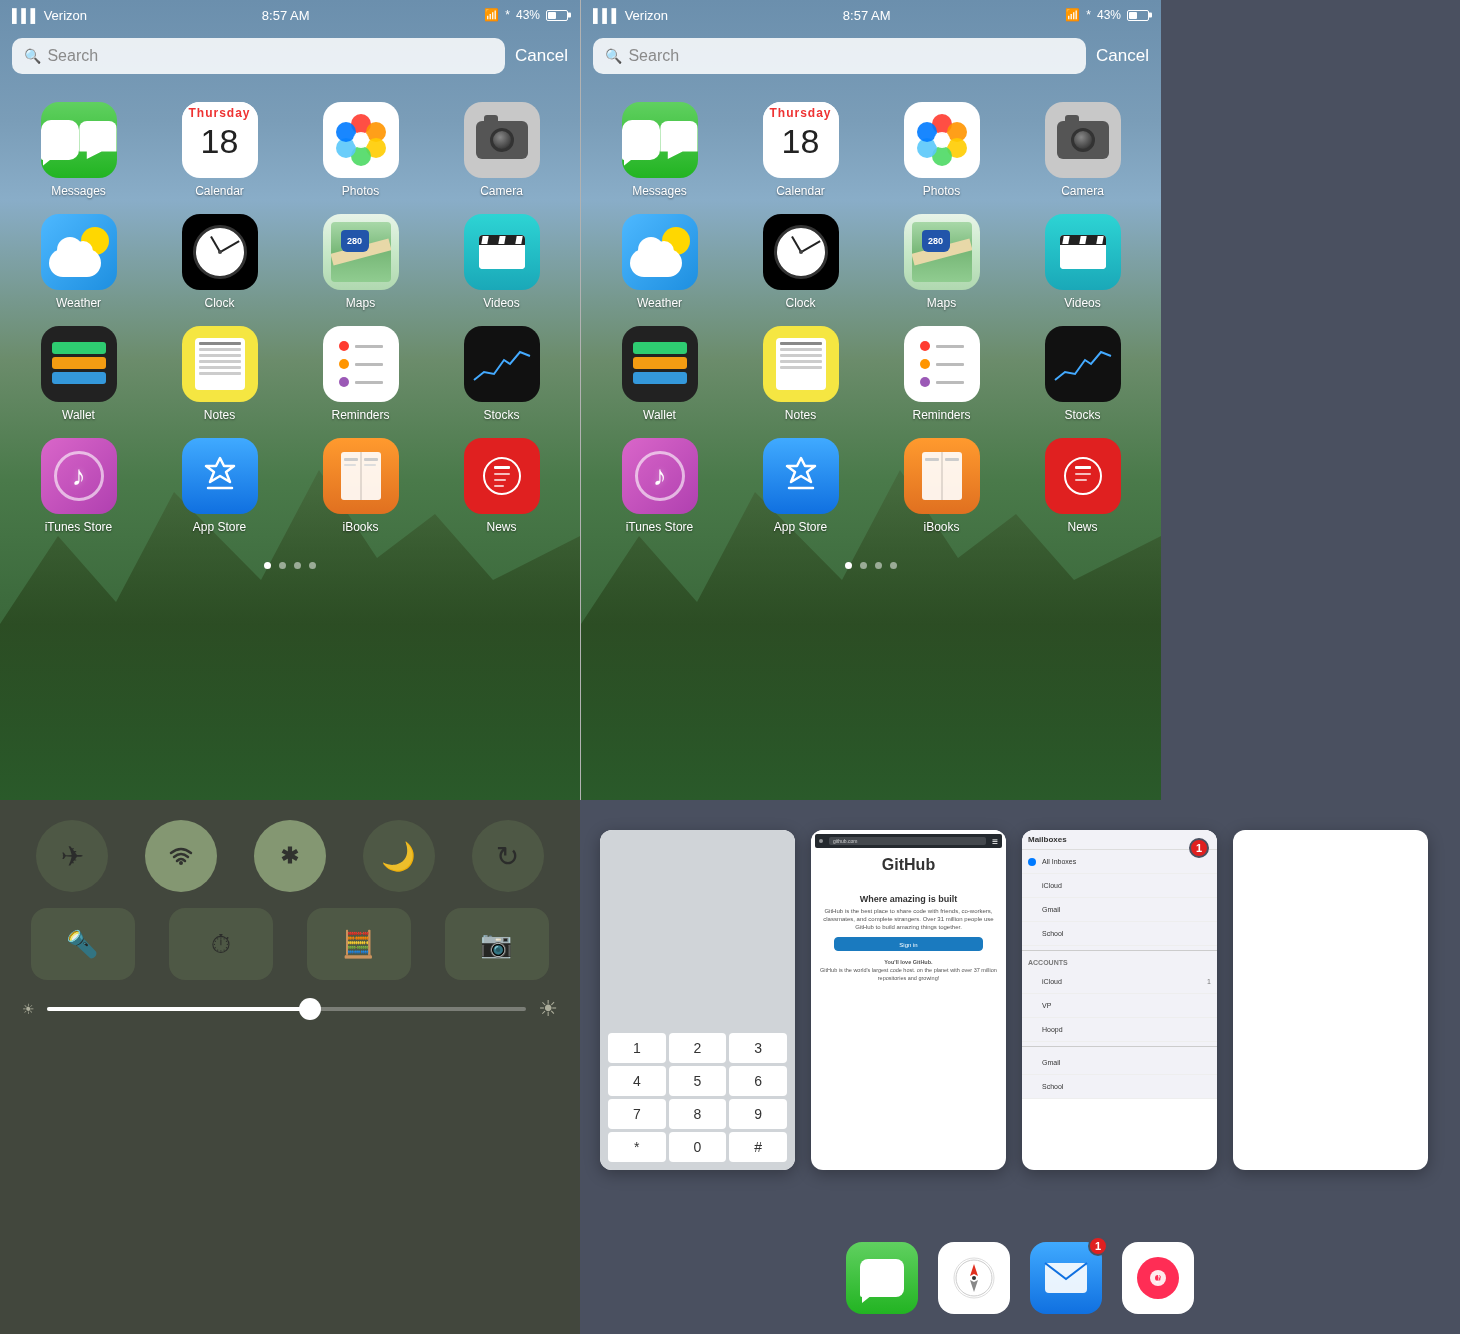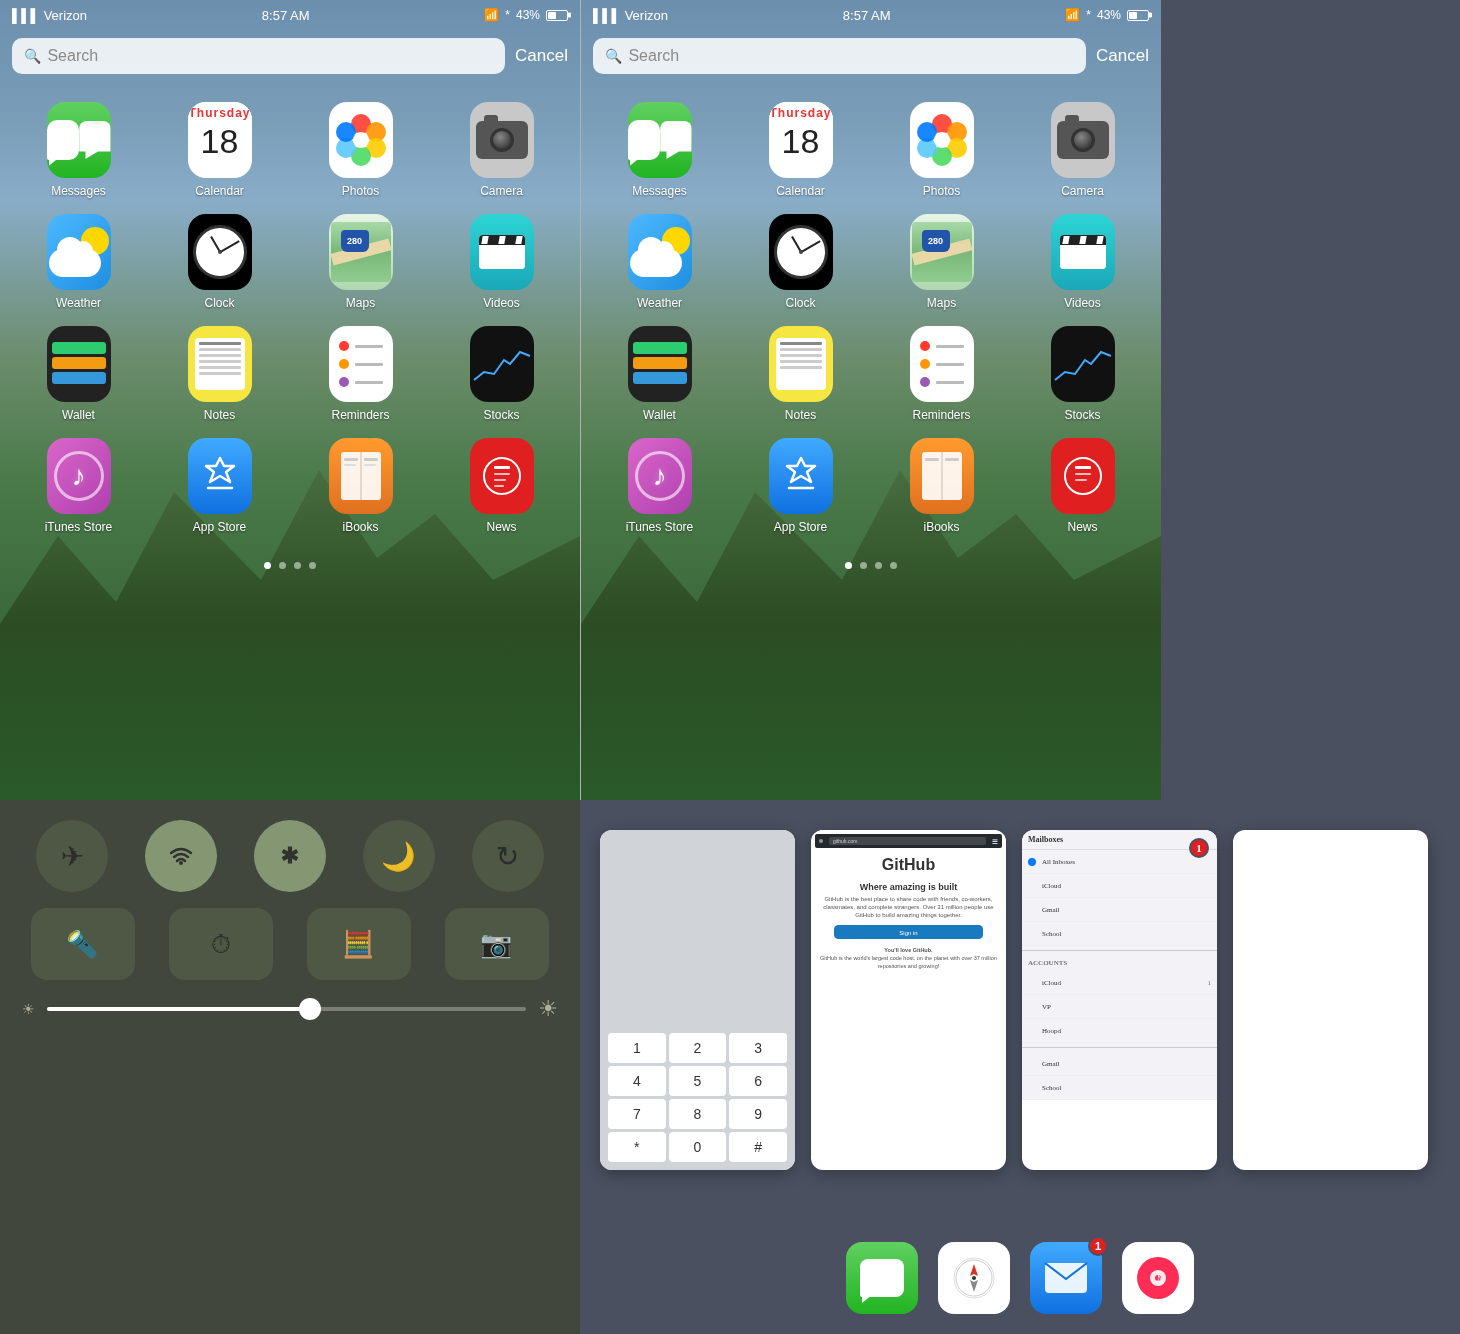--- a/index.html
+++ b/index.html
@@ -182,21 +182,21 @@
     .app-item {
       display: flex;
       flex-direction: column;
       align-items: center;
       padding: 8px 4px;
       gap: 6px;
       cursor: pointer;
     }
 
     .app-icon {
-      width: 64px;
+      width: 76px;
       height: 76px;
       border-radius: 18px;
       display: flex;
       align-items: center;
       justify-content: center;
       position: relative;
       overflow: hidden;
     }
 
     .app-label {
@@ -546,21 +546,21 @@
       border-radius: 50%;
       background: rgba(255,255,255,0.5);
     }
 
     .gh-logo {
       width: 100%;
       text-align: center;
       font-size: 16px;
       font-weight: 700;
       color: #333;
-      margin: 8px 0 8px;
+      margin: 8px 0 20px;
     }
 
     .gh-tagline {
       text-align: center;
       font-size: 9px;
       font-weight: 600;
       color: #333;
     }
 
     .gh-desc {
@@ -1548,21 +1548,21 @@
             <div class="gh-signin-btn">Sign in</div>
             <div class="gh-bottom-text">
               <strong>You'll love GitHub.</strong><br>
               GitHub is the world's largest code host. on the planet with over 37 million repositories and growing!
             </div>
           </div>
         </div>
       </div>
 
       <div class="switcher-card">
-        <div class="card-screenshot" style="position:relative;font-family:Liberation Serif, serif;">
+        <div class="card-screenshot" style="position:relative;">
           <div class="mail-screen">
             <div class="mail-header-bar">
               <span>Mailboxes</span>
             </div>
             <div class="mail-row">
               <div class="mail-dot"></div>
               <span>All Inboxes</span>
             </div>
             <div class="mail-row">
               <span style="padding-left:14px;">iCloud</span>

